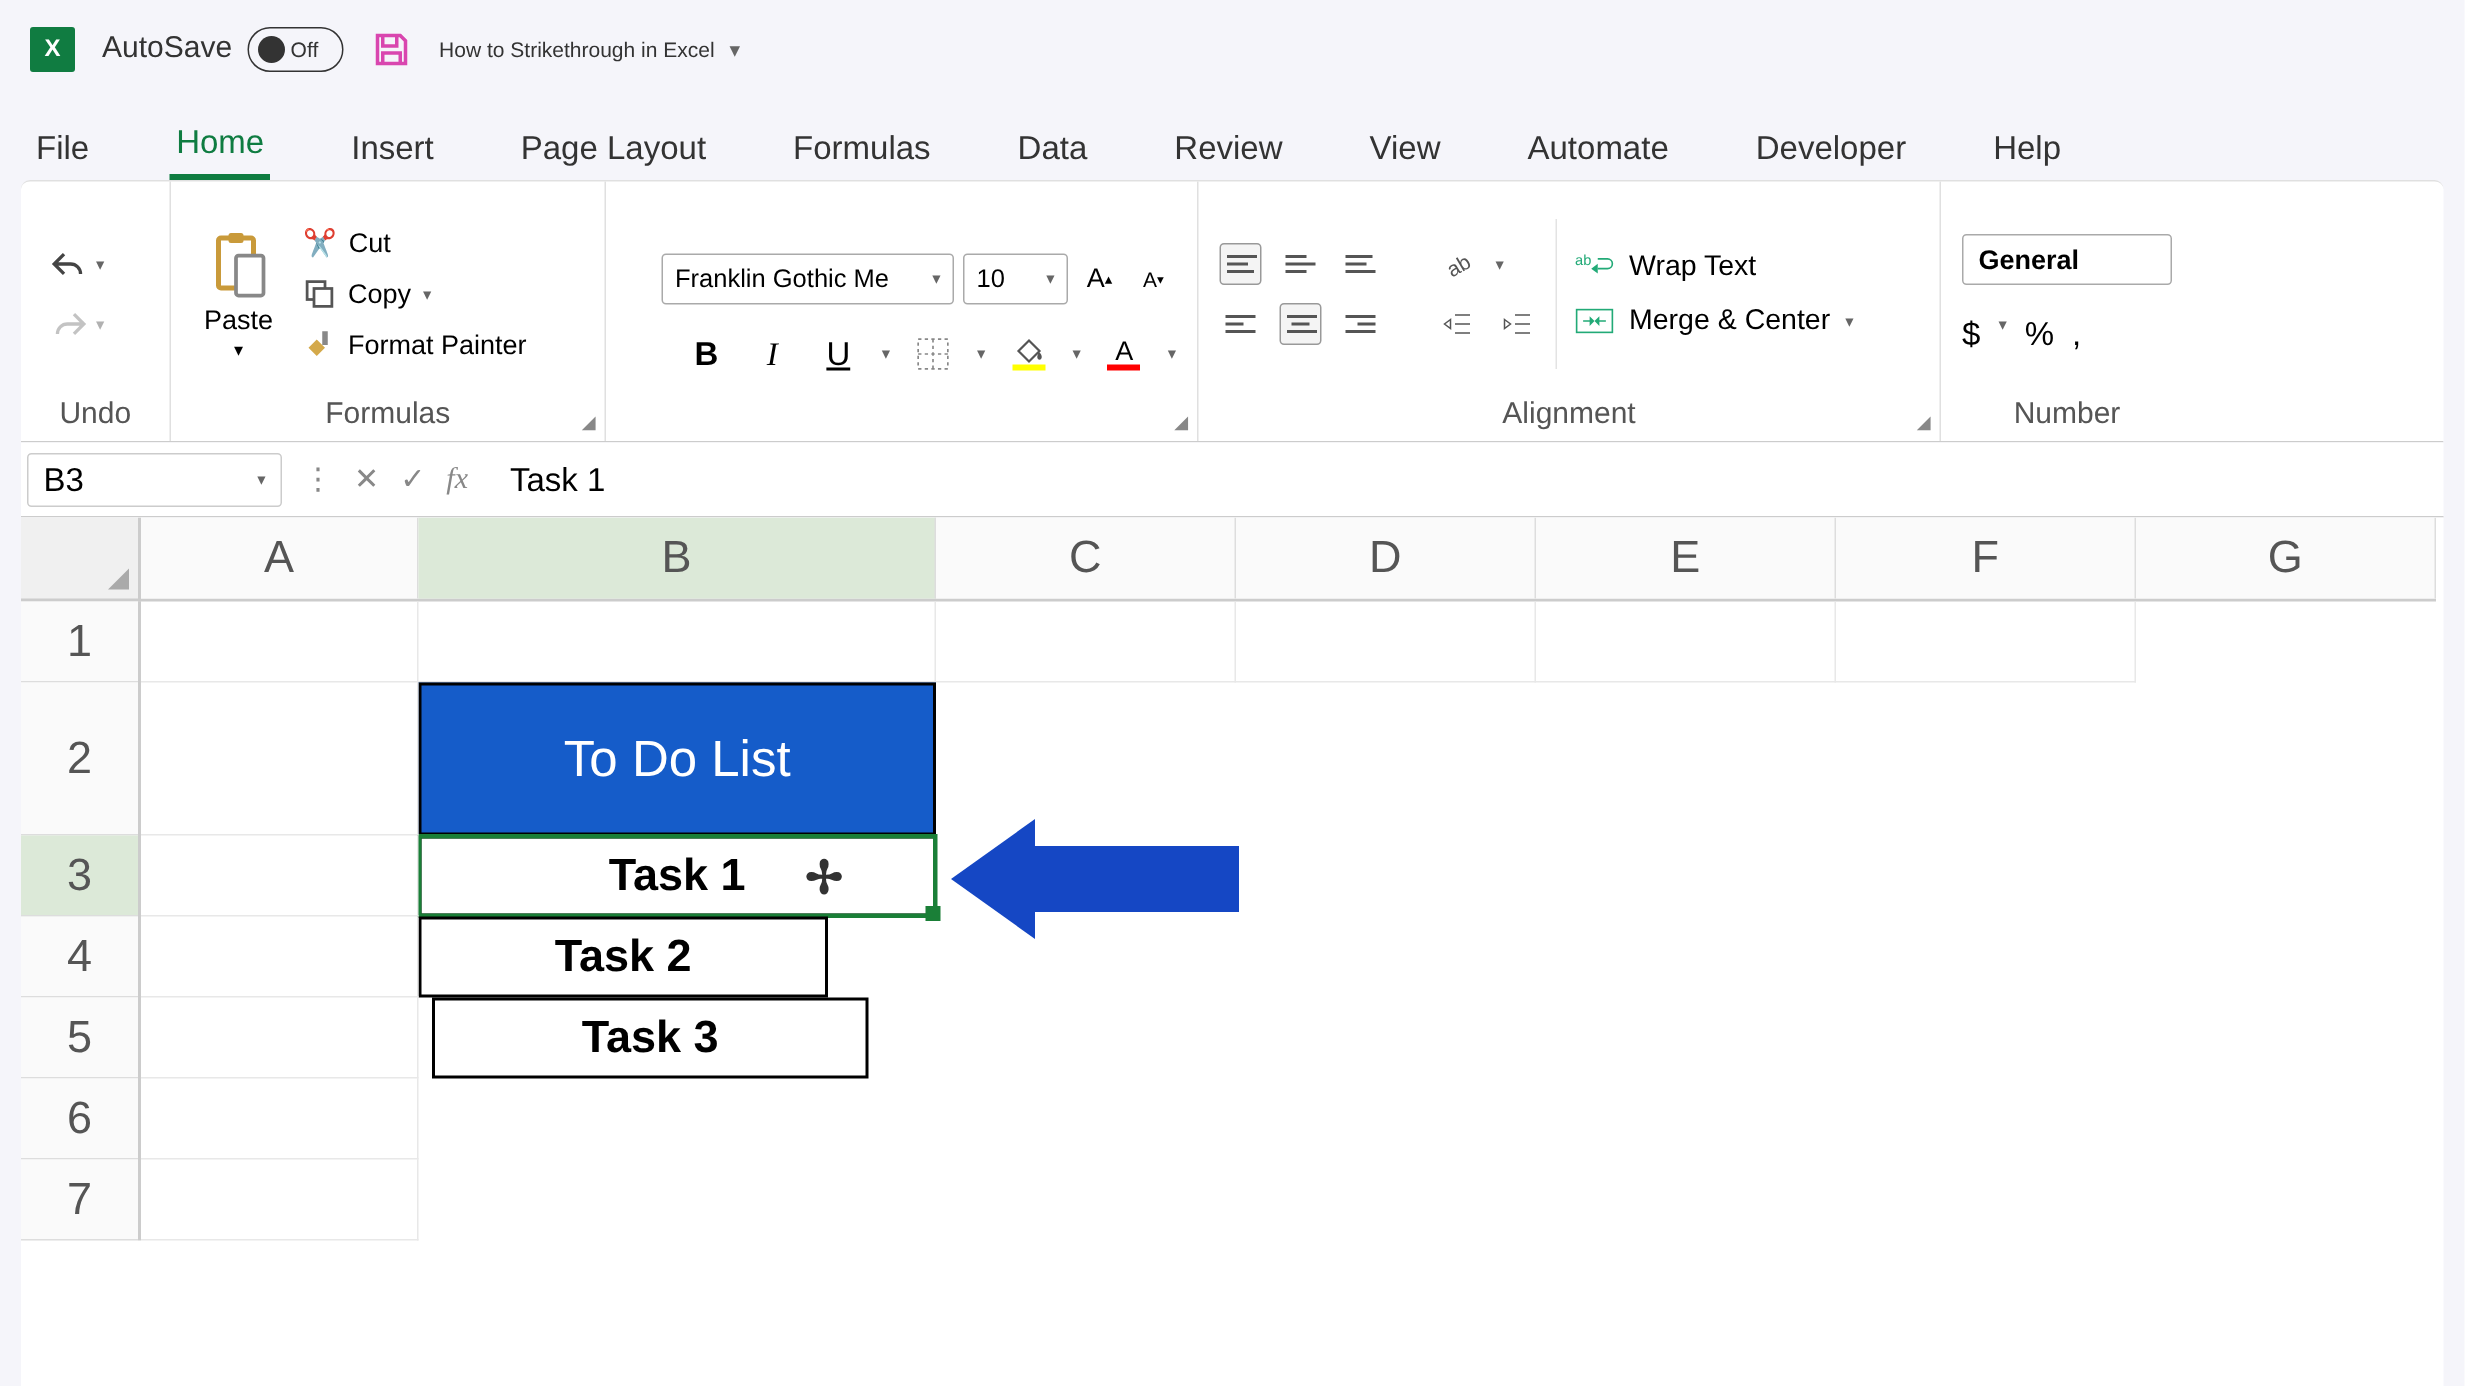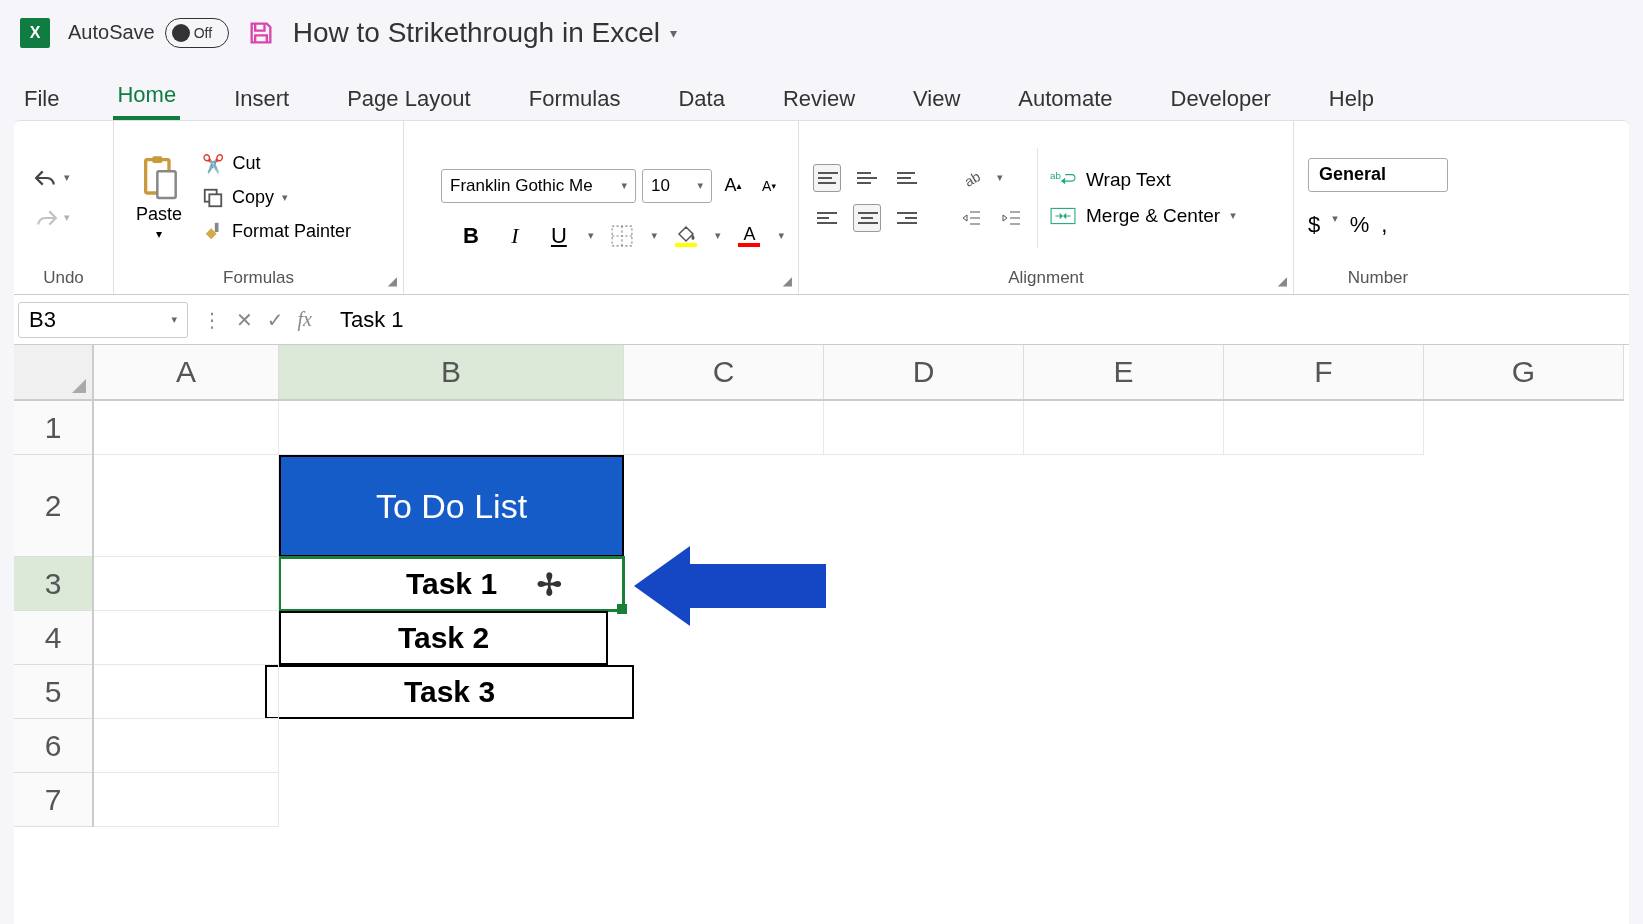--- a/index.html
+++ b/index.html
@@ -8,33 +8,33 @@
 
 .titlebar { height: 65px; background: #f5f5fa; display: flex; align-items: center; padding: 0 20px; gap: 18px; }
 .app-icon { width: 30px; height: 30px; background: #107c41; color: #fff; display: flex; align-items: center; justify-content: center; font-weight: bold; font-size: 16px; border-radius: 2px; }
 .autosave-wrap { display: flex; align-items: center; gap: 10px; }
 .autosave-label { font-size: 20px; color: #333; }
 .autosave-toggle { width: 64px; height: 30px; border: 1.5px solid #333; border-radius: 15px; display: flex; align-items: center; padding: 0 6px; gap: 4px; }
 .autosave-knob { width: 18px; height: 18px; background: #333; border-radius: 50%; }
 .autosave-state { font-size: 14px; color: #333; }
 .save-icon { width: 28px; height: 28px; color: #d946af; }
 .doc-title-wrap { display: flex; align-items: center; gap: 10px; }
-.doc-title { font-size: 28px; color: #333; }
+.doc-title { font-size: 14px; color: #333; }
 .doc-drop { font-size: 14px; color: #666; }
 
 
 .tabs { height: 55px; background: #f5f5fa; display: flex; align-items: flex-end; padding: 0 20px; gap: 50px; }
 .tab { font-size: 22px; color: #333; padding: 8px 4px; cursor: pointer; }
 .tab.active { color: #0f7c41; border-bottom: 4px solid #0f7c41; font-weight: 500; }
 
 
 .ribbon { height: 175px; background: #fff; display: flex; border-top: 1px solid #e0e0e0; border-bottom: 1px solid #ccc; margin: 0 14px; border-radius: 6px 6px 0 0; }
 .group { display: flex; flex-direction: column; justify-content: space-between; padding: 8px 14px 4px; position: relative; border-right: 1px solid #e0e0e0; }
 .group-content { flex: 1; display: flex; align-items: center; gap: 8px; }
-.group-label { font-size: 17px; color: #555; text-align: center; padding: 2px 0; }
+.group-label { font-size: 20px; color: #555; text-align: center; padding: 2px 0; }
 .group-launcher { position: absolute; bottom: 6px; right: 6px; font-size: 12px; color: #888; }
 
 .undo-col { display: flex; flex-direction: column; gap: 10px; }
 .undo-btn, .redo-btn { display: flex; align-items: center; gap: 4px; padding: 4px; }
 
 .paste-big { display: flex; flex-direction: column; align-items: center; gap: 2px; padding: 4px 8px; }
 .paste-big .lbl { font-size: 18px; }
 .paste-big .caret { font-size: 12px; }
 .clip-col { display: flex; flex-direction: column; gap: 4px; }
 .clip-row { display: flex; align-items: center; gap: 8px; padding: 4px; font-size: 18px; }
@@ -382,22 +382,22 @@
     <div class="cell" style="left:930px;top:0;width:200px;height:54px"></div>
     <div class="cell" style="left:1130px;top:0;width:200px;height:54px"></div>
 
     <div class="cell header" style="left:185px;top:54px;width:345px;height:102px">To Do List</div>
 
     <div class="cell task selected" style="left:185px;top:156px;width:345px;height:54px;position:absolute">
       <span>Task 1</span>
       <span class="plus-cursor" style="right:60px;top:8px">✢</span>
       <div class="fill-handle"></div>
     </div>
-    <div class="cell task" style="left:185px;top:210px;width:329px;height:54px">Task 2</div>
-    <div class="cell task" style="left:171px;top:264px;width:369px;height:54px">Task 3</div>
+    <div class="cell task" style="left:185px;top:210px;width:273px;height:54px">Task 2</div>
+    <div class="cell task" style="left:194px;top:264px;width:291px;height:54px">Task 3</div>
 
     <div class="cell" style="left:0;top:54px;width:185px;height:102px"></div>
     <div class="cell" style="left:0;top:156px;width:185px;height:54px"></div>
     <div class="cell" style="left:0;top:210px;width:185px;height:54px"></div>
     <div class="cell" style="left:0;top:264px;width:185px;height:54px"></div>
     <div class="cell" style="left:0;top:318px;width:185px;height:54px"></div>
     <div class="cell" style="left:0;top:372px;width:185px;height:54px"></div>
 
     <div class="arrow-anno" style="left:540px; top:145px">
       <div class="arrow-head"></div>

